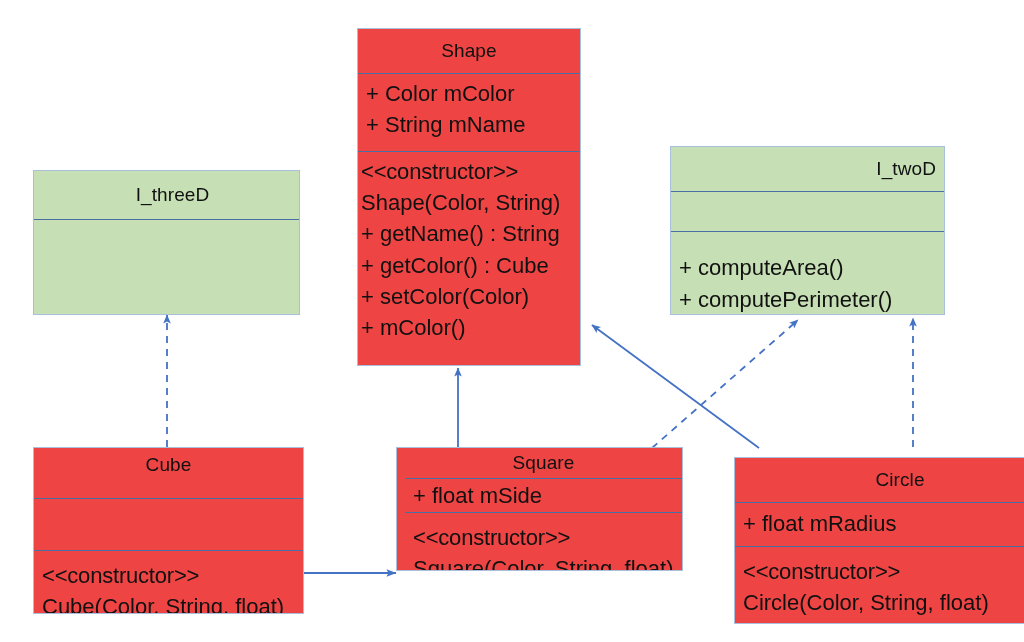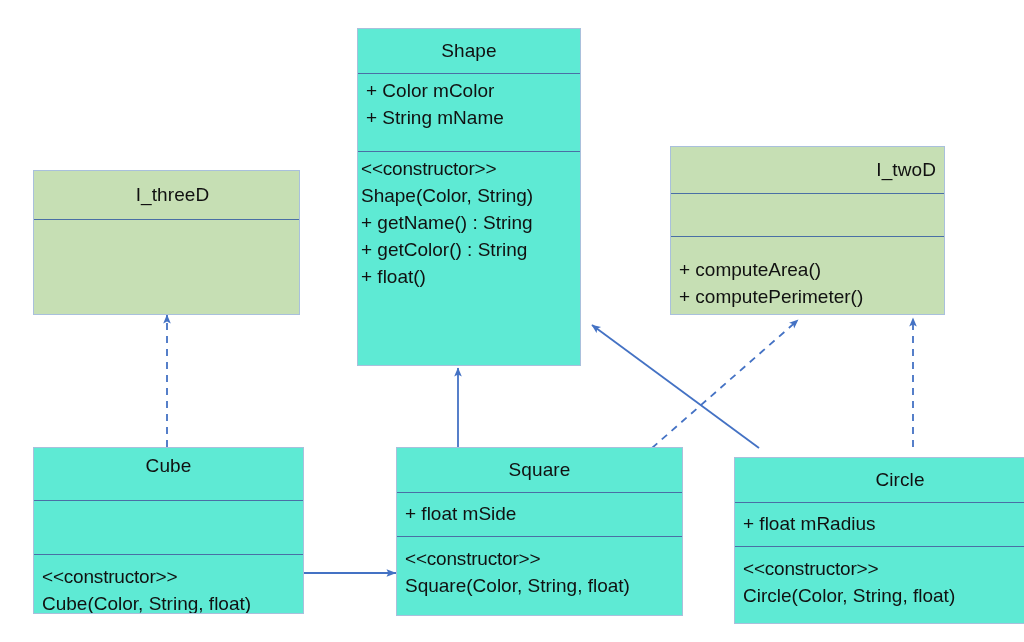--- a/index.html
+++ b/index.html
@@ -26,21 +26,21 @@
     pointer-events: none;
   }
   .uml-box {
     position: absolute;
     box-sizing: border-box;
     border: 1.5px solid #A9C0DC;
     display: flex;
     flex-direction: column;
     z-index: 2;
   }
-  .uml-box.cream { background: #5eead4; }
+  .uml-box.cream { background: #ef4444; }
   .uml-box.green { background: #C6DFB4; }
 
   .compartment {
     box-sizing: border-box;
     padding: 4px 8px 5px 8px;
     overflow: hidden;
   }
   .compartment.divided {
     border-top: 1.5px solid #4A6FA5;
   }
@@ -50,21 +50,21 @@
     justify-content: center;
     padding: 0 8px;
   }
   .class-title {
     font-size: 19px;
     color: #111111;
     letter-spacing: 0.1px;
     white-space: nowrap;
   }
   .member {
-    font-size: 19px;
+    font-size: 22px;
     color: #111111;
     line-height: 1.42;
     white-space: nowrap;
   }
   .member.stereotype {
     letter-spacing: -0.2px;
   }
 </style>
 </head>
 <body>
@@ -102,22 +102,23 @@
       <span class="class-title">Shape</span>
     </div>
     <div class="compartment divided" style="height:78px;">
       <div class="member">+ Color mColor</div>
       <div class="member">+ String mName</div>
     </div>
     <div class="compartment divided" style="flex:1 1 auto; padding-left:3px; padding-right:3px;">
       <div class="member stereotype">&lt;&lt;constructor&gt;&gt;</div>
       <div class="member">Shape(Color, String)</div>
       <div class="member">+ getName() : String</div>
-      <div class="member">+ getColor()  : String</div>
-      <div class="member">+ float()</div>
+      <div class="member">+ getColor()  : Cube</div>
+      <div class="member">+ setColor(Color)</div>
+      <div class="member">+ mColor()</div>
     </div>
   </div>
 
   <div class="uml-box green" style="left:33px; top:170px; width:267px; height:145px;">
     <div class="compartment title" style="height:48px;margin-left:12px;">
       <span class="class-title">I_threeD</span>
     </div>
     <div class="compartment divided" style="height:43px;"></div>
   </div>
 
@@ -136,21 +137,21 @@
     <div class="compartment title" style="height:44px;">
       <span class="class-title">Cube</span>
     </div>
     <div class="compartment divided" style="height:44px;"></div>
     <div class="compartment divided" style="flex:1 1 auto; padding-top:9px;">
       <div class="member stereotype">&lt;&lt;constructor&gt;&gt;</div>
       <div class="member">Cube(Color, String, float)</div>
     </div>
   </div>
 
-  <div class="uml-box cream" style="left:396px; top:447px; width:287px; height:169px;">
+  <div class="uml-box cream" style="left:396px; top:447px; width:287px; height:124px;padding-left:8px;">
     <div class="compartment title" style="height:44px;">
       <span class="class-title">Square</span>
     </div>
     <div class="compartment divided" style="height:44px; display:flex; align-items:center;">
       <div class="member">+ float mSide</div>
     </div>
     <div class="compartment divided" style="flex:1 1 auto; padding-top:9px;">
       <div class="member stereotype">&lt;&lt;constructor&gt;&gt;</div>
       <div class="member">Square(Color, String, float)</div>
     </div>

